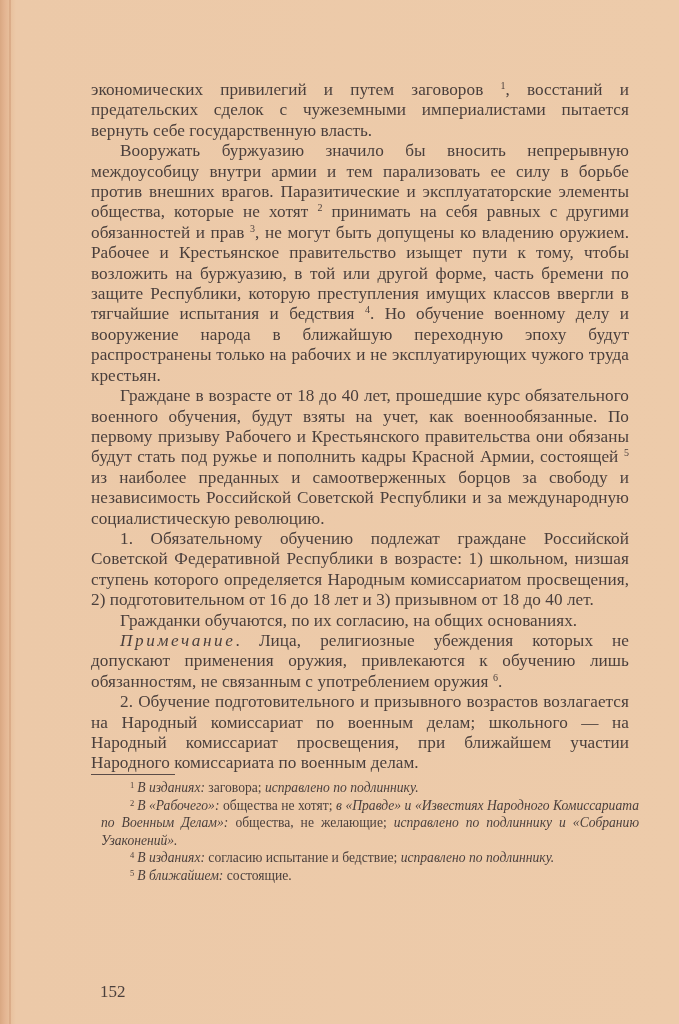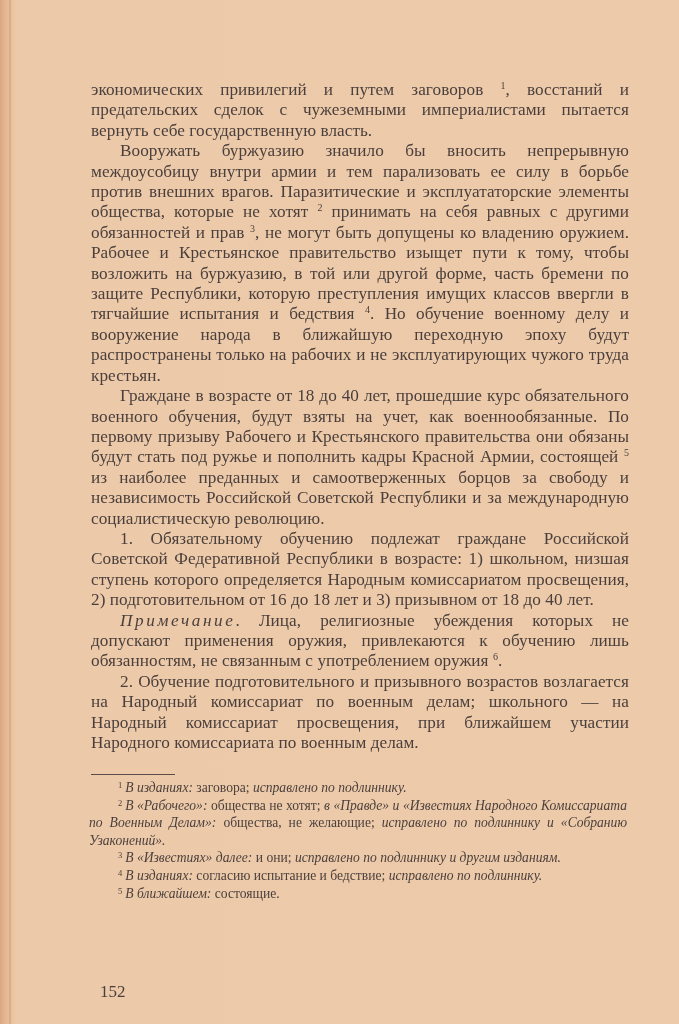--- a/index.html
+++ b/index.html
@@ -27,21 +27,21 @@
     margin-top:8px;
   }
   .text-block p { margin:0; }
   .indent { text-indent:29px; }
   sup { font-size:10px; line-height:0; vertical-align:6px; }
   .spaced { letter-spacing:2.6px;font-style:italic; }
   .rule {
     position:absolute; left:91px; top:774px; width:84px; height:1px; background:#5a4c48;
   }
   .footnotes {
-    position:absolute; left:89px; top:779px; width:538px;
+    position:absolute; left:101px; top:779px; width:538px;
     font-size:13.6px; line-height:17.6px; text-align:justify;
   }
   .footnotes p { margin:0; text-indent:29px; }
   .footnotes i { font-style:italic; }
   .fn-num { font-size:8.5px; vertical-align:4px; line-height:0; margin-right:3px; }
   .page-number {
     position:absolute; left:100px; top:982px;
     font-size:17px; line-height:20px;
   }
 </style>
@@ -53,31 +53,31 @@
 
   <div class="text-block">
     <p><span>экономических привилегий и путем заговоров </span><sup>1</sup><span>, восстаний и предательских сделок с чужеземными империалистами пытается вернуть себе государственную власть.</span></p>
 
     <p class="indent"><span>Вооружать буржуазию значило бы вносить непрерывную междоусобицу внутри армии и тем парализовать ее силу в борьбе против внешних врагов. Паразитические и эксплуататорские элементы общества, которые не хотят </span><sup>2</sup><span> принимать на себя равных с другими обязанностей и прав </span><sup>3</sup><span>, не могут быть допущены ко владению оружием. Рабочее и Крестьянское правительство изыщет пути к тому, чтобы возложить на буржуазию, в той или другой форме, часть бремени по защите Республики, которую преступления имущих классов ввергли в тягчайшие испытания и бедствия </span><sup>4</sup><span>. Но обучение военному делу и вооружение народа в ближайшую переходную эпоху будут распространены только на рабочих и не эксплуатирующих чужого труда крестьян.</span></p>
 
     <p class="indent"><span>Граждане в возрасте от 18 до 40 лет, прошедшие курс обязательного военного обучения, будут взяты на учет, как военнообязанные. По первому призыву Рабочего и Крестьянского правительства они обязаны будут стать под ружье и пополнить кадры Красной Армии, состоящей </span><sup>5</sup><span> из наиболее преданных и самоотверженных борцов за свободу и независимость Российской Советской Республики и за международную социалистическую революцию.</span></p>
 
     <p class="indent">1. Обязательному обучению подлежат граждане Российской Советской Федеративной Республики в возрасте: 1) школьном, низшая ступень которого определяется Народным комиссариатом просвещения, 2) подготовительном от 16 до 18 лет и 3) призывном от 18 до 40 лет.</p>
 
+    <p class="indent">Гражданки обучаются, по их согласию, на общих основаниях.</p>
 
     <p class="indent"><span class="spaced">Примечание</span><span>. Лица, религиозные убеждения которых не допускают применения оружия, привлекаются к обучению лишь обязанностям, не связанным с употреблением оружия </span><sup>6</sup><span>.</span></p>
 
     <p class="indent">2. Обучение подготовительного и призывного возрастов возлагается на Народный комиссариат по военным делам; школьного — на Народный комиссариат просвещения, при ближайшем участии Народного комиссариата по военным делам.</p>
 
   </div>
 
   <div class="rule"></div>
 
   <div class="footnotes">
     <p><span class="fn-num">1</span><i>В изданиях:</i><span> заговора; </span><i>исправлено по подлиннику.</i></p>
     <p><span class="fn-num">2</span><i>В «Рабочего»:</i><span> общества не хотят; </span><i>в «Правде» и «Известиях Народного Комиссариата по Военным Делам»:</i><span> общества, не желающие; </span><i>исправлено по подлиннику и «Собранию Узаконений».</i></p>
-    <p><span class="fn-num">3</span><i>В «Известиях» далее:</i><span> и они; </span><i>исправлено по подлиннику и другим изданиям.</i></p>
     <p><span class="fn-num">4</span><i>В изданиях:</i><span> согласию испытание и бедствие; </span><i>исправлено по подлиннику.</i></p>
     <p><span class="fn-num">5</span><i>В ближайшем:</i><span> состоящие.</span></p>
   </div>
 
   <div class="page-number">152</div>
 </div>
 
 </body></html>

